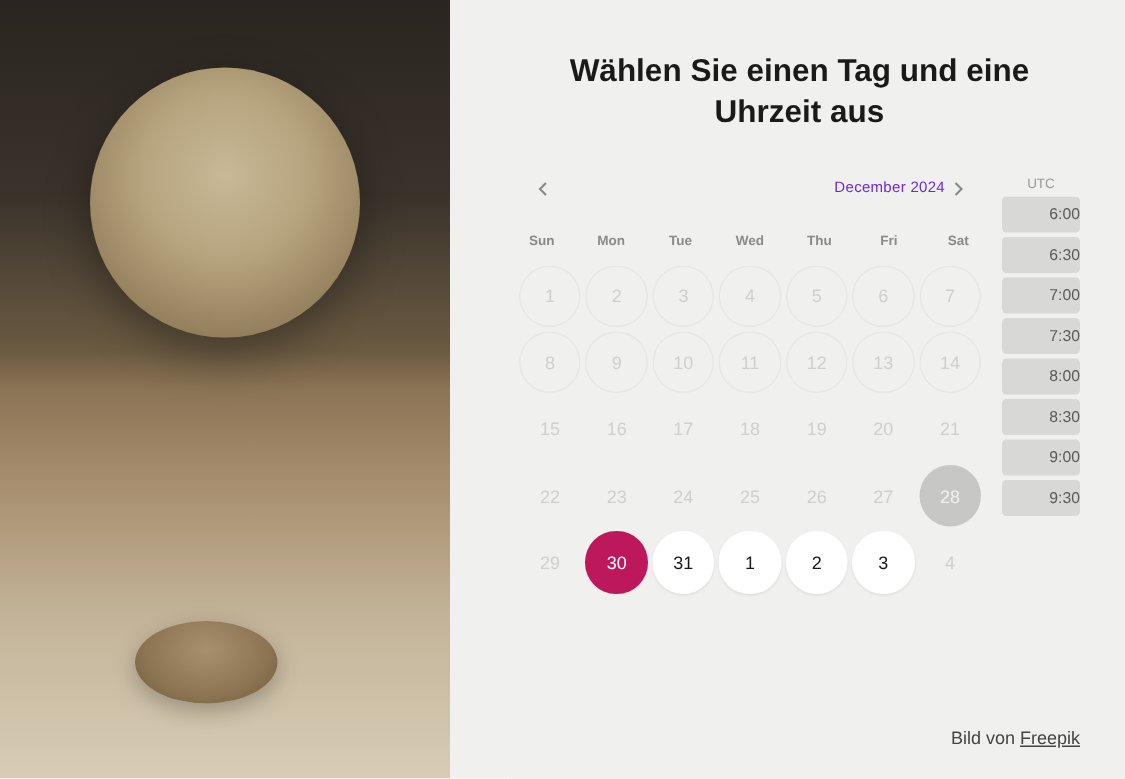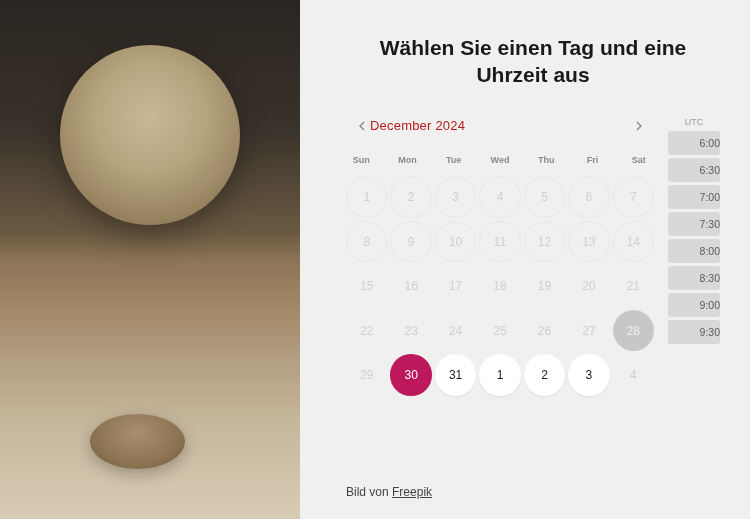--- a/index.html
+++ b/index.html
@@ -24,21 +24,21 @@
   }
 
   .right { flex: 1; background: #f0f0ee; padding: 34px 30px 20px 46px; display: flex; flex-direction: column; }
   .title { font-size: 21px; font-weight: 700; text-align: center; color: #1a1a1a; line-height: 1.3; margin-bottom: 28px; }
 
   .picker-row { display: flex; gap: 14px; flex: 1; min-height: 0; }
   .calendar { flex: 1; }
 
   .month-header { display: flex; align-items: center; justify-content: space-between; padding: 0 6px; margin-bottom: 16px; }
   .nav-arrow { width: 18px; height: 18px; display: flex; align-items: center; justify-content: center; cursor: pointer; color: #888; font-size: 11px; }
-  .month-label { font-size: 13px; color: #b91c1c; font-weight: 400; flex: 1; text-align: left; letter-spacing: 0.2px; }
+  .month-label { font-size: 10px; color: #6d28d9; font-weight: 400; flex: 1; text-align: right; letter-spacing: 0.2px; }
 
   .dow-row { display: grid; grid-template-columns: repeat(7, 1fr); gap: 16px; margin-bottom: 8px; }
   .dow { font-size: 9px; font-weight: 700; color: #8a8a8a; text-align: center; padding: 4px 0; }
 
   .days-grid { display: grid; grid-template-columns: repeat(7, 1fr); gap: 3px; }
   .day {
     aspect-ratio: 1; border-radius: 50%;
     display: flex; align-items: center; justify-content: center;
     font-size: 12px; color: #cfcfcd; font-weight: 400;
     cursor: default; border: none; background: transparent;
@@ -50,21 +50,21 @@
 
   .times { width: 52px; display: flex; flex-direction: column; }
   .tz { font-size: 9px; color: #999; text-align: center; margin-bottom: 4px; }
   .time-list { display: flex; flex-direction: column; gap: 3px; overflow: hidden; }
   .time-slot {
     background: #d8d8d6; color: #5a5a5a; font-size: 10.5px;
     padding: 6px 0; text-align: right; border-radius: 3px; cursor: pointer;
     border: none; font-family: inherit;
   }
 
-  .credit { text-align: left; font-size: 12px; color: #444; margin-top: 16px; }
+  .credit { text-align: right; font-size: 12px; color: #444; margin-top: 16px; }
   .credit a { color: #444; text-decoration: underline; }
 </style>
 </head>
 <body>
 
 <div class="page">
   <div class="left-image"></div>
 
   <div class="right">
     <h2 class="title">Wählen Sie einen Tag und eine Uhrzeit aus</h2>

